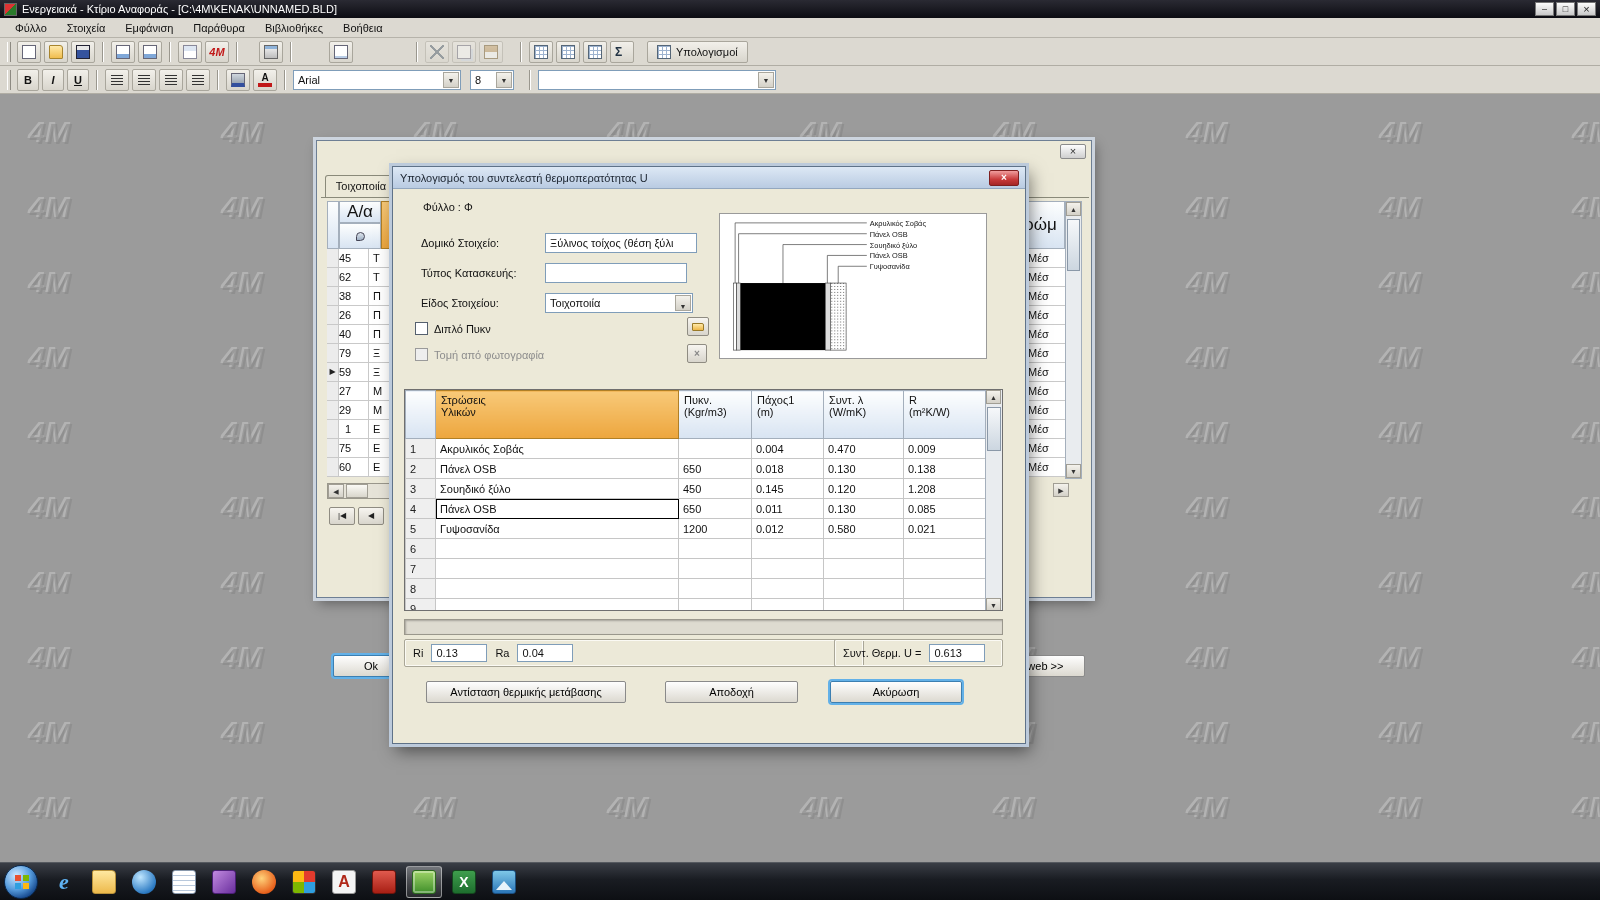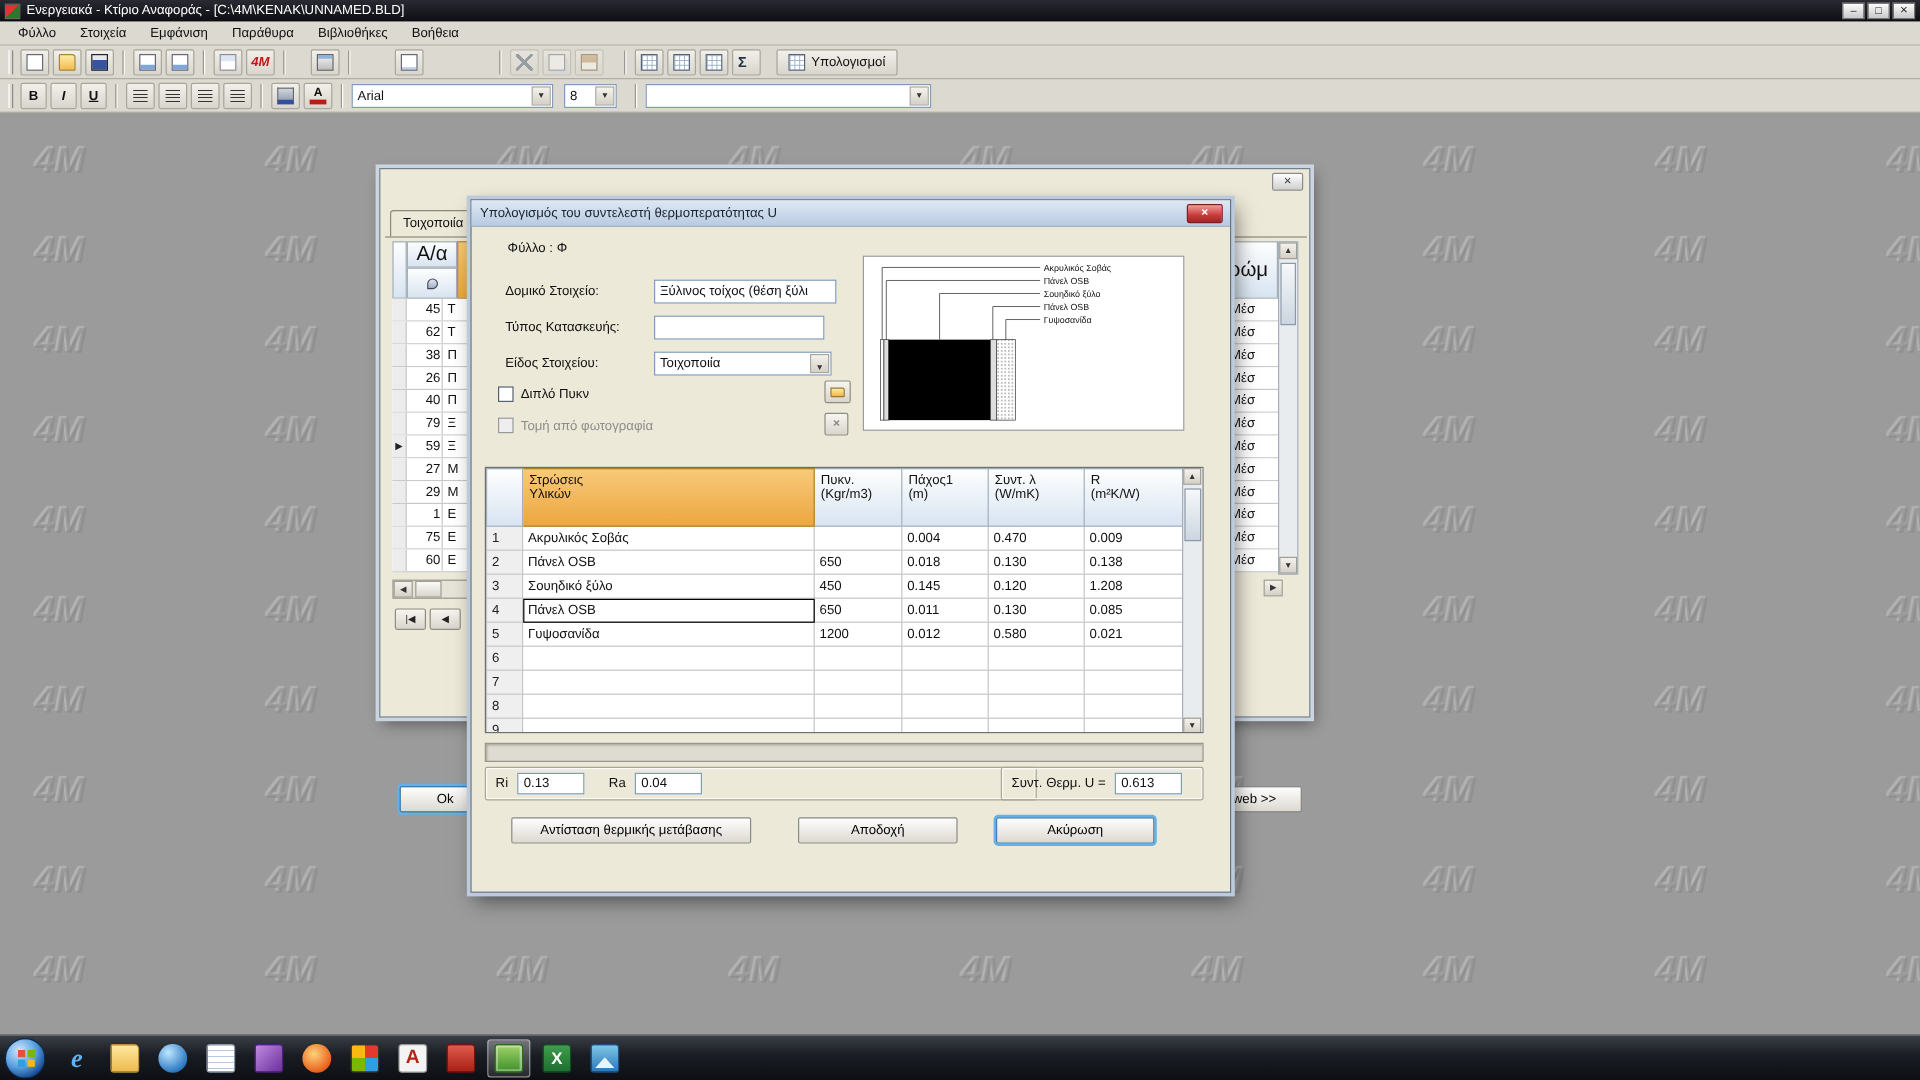--- a/index.html
+++ b/index.html
@@ -67,33 +67,33 @@
   .bgd-tabline{position:absolute;left:4px;top:56px;width:768px;border-top:1px solid #8a8a7a}
   .hdrcell{background:linear-gradient(#fdfefe,#d8e4f2);border:1px solid #a4afbc;font-size:17px}
   .bgd-selhdr{position:absolute;left:10px;top:60px;width:12px;height:48px}
   .bgd-aahdr{position:absolute;left:22px;top:60px;width:42px;height:22px;text-align:center;line-height:20px}
   .bgd-pinhdr{position:absolute;left:22px;top:82px;width:42px;height:26px;display:flex;align-items:center;justify-content:center}
   .pin-icon{width:9px;height:9px;border:1px solid #445;background:linear-gradient(#dfe6ee,#9fb0c4);border-radius:50% 50% 50% 0}
   .bgd-orangehdr{position:absolute;left:64px;top:60px;width:340px;height:48px;background:linear-gradient(#f8c978,#eda63e);border:1px solid #b07f26}
   .bgd-rows{position:absolute;left:10px;top:108px;width:394px}
   .bgd-row{display:flex;height:19px;background:#fff;border-bottom:1px solid #c9c9c9}
   .bgd-row .sel{width:12px;border-right:1px solid #c9c9c9;background:#ececec;font-size:8px;line-height:18px;text-align:center;color:#222}
-  .bgd-row .num{width:30px;text-align:right;padding-right:1px;line-height:18px;border-right:1px solid #c9c9c9}
+  .bgd-row .num{width:30px;text-align:right;padding-right:17px;line-height:18px;border-right:1px solid #c9c9c9}
   .bgd-row .tag{flex:1;padding-left:4px;line-height:18px}
   .bgd-hscroll{position:absolute;left:10px;top:342px;width:80px;height:16px;background:#e6e3d8;border:1px solid #9a978c;display:flex}
   .sbbtn{width:16px;height:14px;background:linear-gradient(#f4f2ec,#d4d1c8);border:1px solid #a19e94;text-align:center;font-size:7px;line-height:13px;color:#333}
   .bgd-hthumb{width:22px;height:14px;background:linear-gradient(#fbfaf6,#d9d6cc);border:1px solid #a19e94;margin-left:2px}
   .bgd-harrowR{position:absolute;left:736px;top:342px}
   .bgd-nav{position:absolute;left:12px;top:366px;display:flex;gap:3px}
   .navbtn{width:26px;height:18px;background:linear-gradient(#f7f5f0,#d8d5cc);border:1px solid #8f8c82;border-radius:2px;text-align:center;font-size:8px;line-height:16px;color:#222}
   .bgd-ok{position:absolute;left:16px;top:404px;width:76px;height:22px}
   .bgd-web{position:absolute;left:672px;top:404px;width:96px;height:22px}
   .bgd-colorhdr{position:absolute;left:700px;top:60px;width:48px;height:48px;line-height:46px;padding-left:6px}
   .bgd-rcol{position:absolute;left:700px;top:108px;width:48px}
-  .bgd-rcell{height:19px;background:#fff;border-bottom:1px solid #c9c9c9;border-left:1px solid #4d7c0f;line-height:18px;padding-left:7px}
+  .bgd-rcell{height:19px;background:#fff;border-bottom:1px solid #c9c9c9;border-left:4px solid #4d7c0f;line-height:18px;padding-left:7px}
   .bgd-vscroll{position:absolute;left:748px;top:60px;width:17px;height:278px;background:#e9ecef;border:1px solid #a4afbc}
   .bgd-vthumb{position:absolute;left:1px;top:17px;width:13px;height:52px;background:linear-gradient(#f6f8fa,#ccd6e0);border:1px solid #8a98a8}
   .vs-up{position:absolute;left:0;top:0;width:15px}
   .vs-dn{position:absolute;left:0;bottom:0;width:15px}
 
   
   .fgd{position:absolute;left:392px;top:72px;width:634px;height:578px;background:#ece9d8;border:1px solid #5f7288;box-shadow:0 0 0 3px #bccadb,4px 7px 16px rgba(0,0,0,.5)}
   .fgd-title{position:absolute;left:0;top:0;right:0;height:22px;background:linear-gradient(#dde8f5,#b9cbe2);border-bottom:1px solid #93a7bf;display:flex;align-items:center;padding:0 7px}
   .fgd-title span{font-size:11px;color:#1b2430}
   .fgd-close{position:absolute;right:6px;top:3px;width:30px;height:16px;background:linear-gradient(#f09d9d,#c83a3a 60%,#a52626);border:1px solid #7e1f1f;border-radius:2px;color:#fff;text-align:center;font-size:10px;line-height:14px}
@@ -590,21 +590,21 @@
         <span class="vthumb"></span>
         <span class="sbbtn vs-dn">▼</span>
       </div>
     </div>
 
     <div class="htrack"></div>
 
     <div class="grp grp-ri">
       <span>Ri</span>
       <span class="sfield">0.13</span>
-      <span style="margin-left:12px">Ra</span>
+      <span style="">Ra</span>
       <span class="sfield">0.04</span>
     </div>
     <div class="grp grp-u">
       <span>Συντ. Θερμ. U =</span>
       <span class="sfield">0.613</span>
     </div>
 
     <button class="pbtn b-resist">Αντίσταση θερμικής μετάβασης</button>
     <button class="pbtn b-accept">Αποδοχή</button>
     <button class="pbtn b-cancel focus-ring">Ακύρωση</button>

